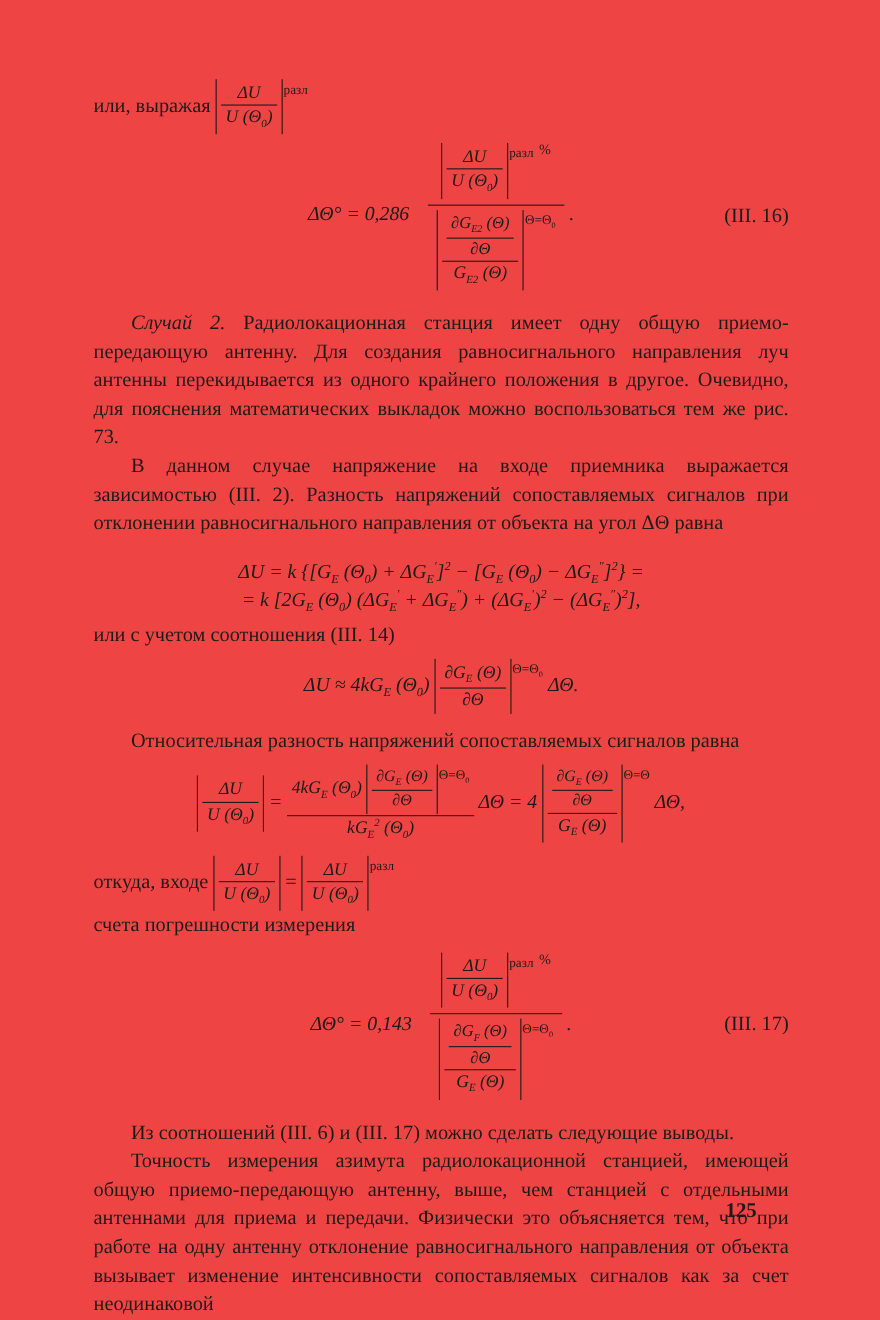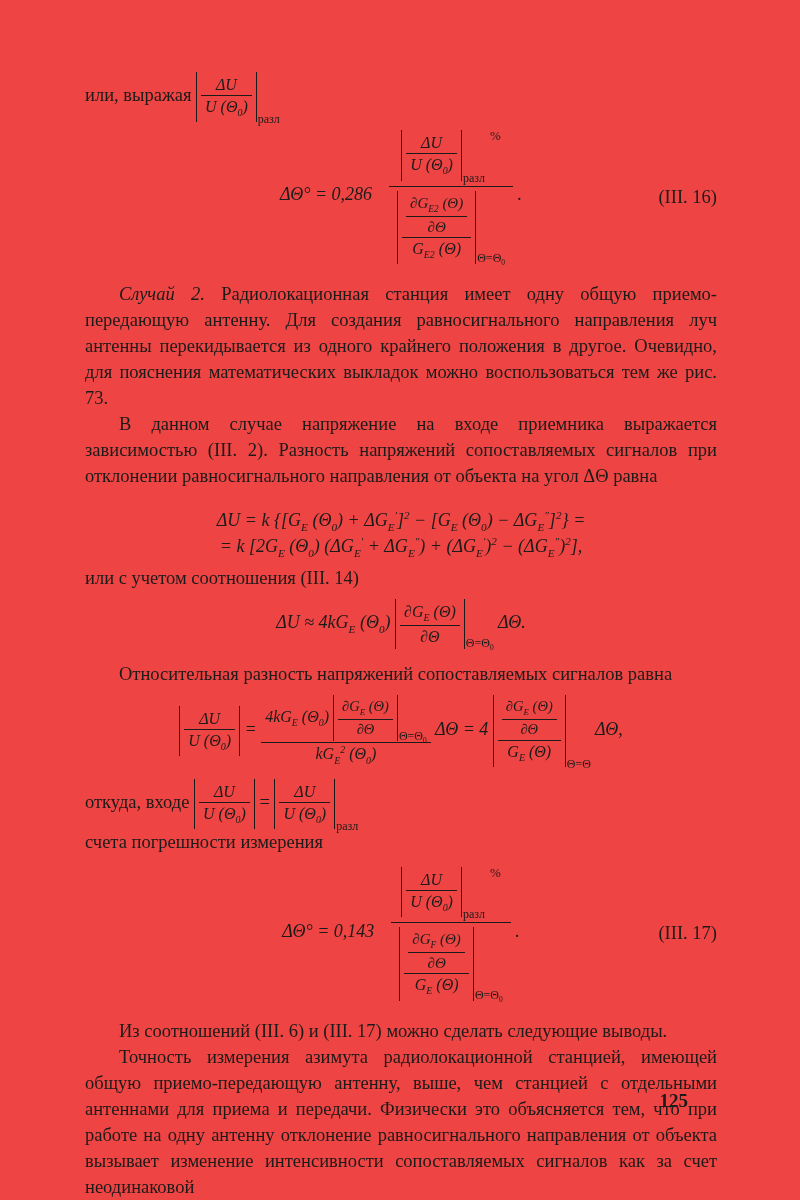--- a/index.html
+++ b/index.html
@@ -21,21 +21,21 @@
   }
   .eq .tag{position:absolute;right:0;top:50%;transform:translateY(-50%);font-style:normal;font-size:18.5px;}
   .frac{display:inline-block;vertical-align:middle;text-align:center;}
   .frac>.ft{display:block;border-bottom:1.4px solid #1c1b19;padding:0 4px 1px;line-height:1.2;}
   .frac>.fb{display:block;padding:1px 4px 0;line-height:1.2;}
   .bars{
     display:inline-block;vertical-align:middle;
     border-left:1.5px solid #1c1b19;border-right:1.5px solid #1c1b19;
     padding:3px 4px;
   }
-  .ws{display:inline-flex;align-items:flex-end;vertical-align:middle;}
+  .ws{display:inline-flex;align-items:flex-start;vertical-align:middle;}
   .low{font-size:12px;font-style:normal;line-height:1;transform:translateY(3px);margin-left:1px;}
   .pct{font-size:13px;align-self:flex-start;margin-left:5px;transform:translateY(-2px);font-style:normal;}
   sub{font-size:0.62em;}
   sup{font-size:0.62em;}
   .sm{font-size:16px;}
   .bigfrac>.ft{padding:2px 8px 5px;}
   .bigfrac>.fb{padding:4px 8px 1px;}
   .m{font-style:italic;}
   .gap{display:inline-block;width:8px;}
   .eqline{display:block;margin:3px 0;}

